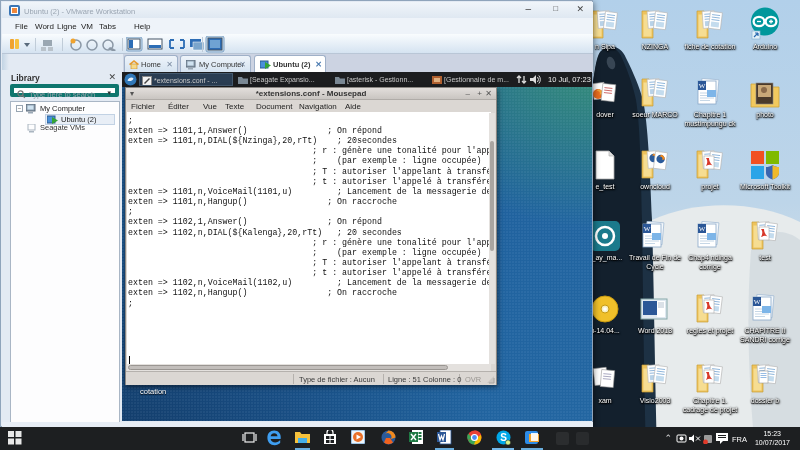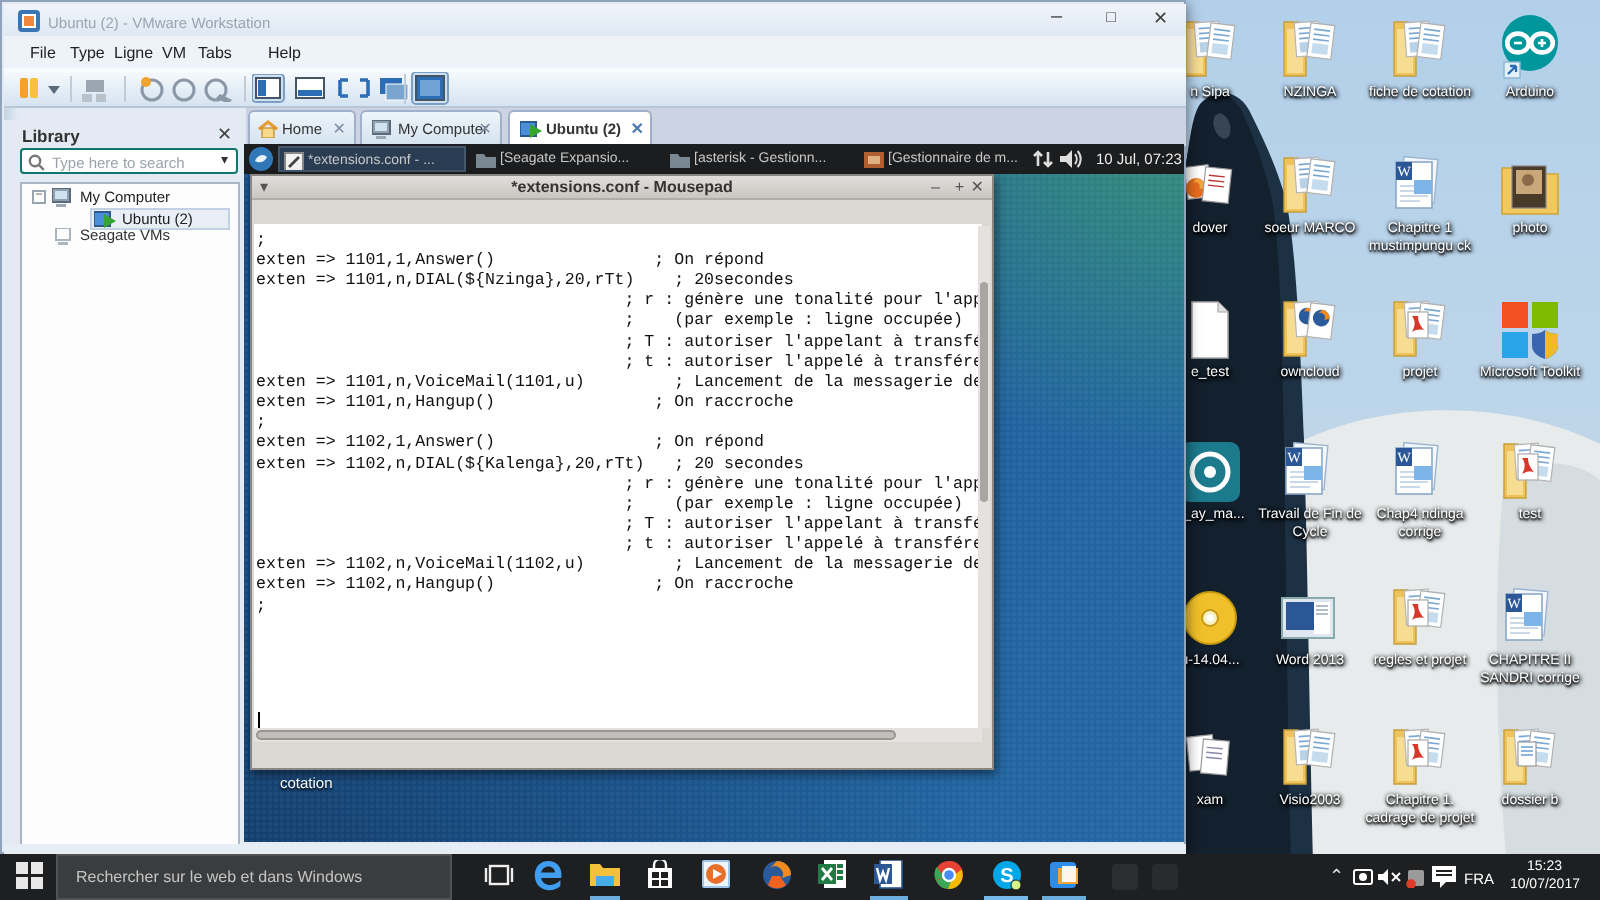--- a/index.html
+++ b/index.html
@@ -21,24 +21,24 @@
 .tbi { position:absolute; top:3px; width:16px; height:16px; }
 #tray { position:absolute; right:0; top:0; height:23px; color:#fff; }
 
 
 #vmw { left:0; top:0; width:593px; height:427px; background:#e3eaf3; border:1px solid #8fa4bb; box-shadow:1px 2px 6px rgba(0,0,0,.45); z-index:10; }
 #vmw-title { left:1px; top:1px; width:591px; height:16px; background:linear-gradient(#f0f5fa,#dfe8f2); }
 #vmw-title .t { position:absolute; left:22px; top:4.5px; font-size:7.5px; color:#9aa5b2; }
 #vmw-menu { left:1px; top:17px; width:591px; height:16px; background:#eef3f9; font-size:8px; color:#222; }
 #vmw-menu span { position:absolute; top:4px;text-align:right; }
 #vmw-tools { left:1px; top:33px; width:591px; height:20px; background:linear-gradient(#f9fcfe,#d5e3f1); border-bottom:1px solid #b9c6d6; }
-#vmw-lib { left:1px; top:59px; width:121px; height:368px; background:#e3eaf3;padding-left:38px; }
+#vmw-lib { left:1px; top:69px; width:121px; height:368px; background:#e3eaf3;padding-left:38px; }
 #vmw-lib .hdr { position:absolute; left:9px; top:3px; font-size:8.5px; font-weight:bold; color:#333; }
 #vmw-lib .x { position:absolute; right:7px; top:2px; font-size:9px; color:#444; }
-#vmw-search { position:absolute; left:8px; top:14px; width:109px; height:13px; background:#fff; border:1px solid #0f766e; border-radius:2px; }
+#vmw-search { position:absolute; left:8px; top:14px; width:109px; height:13px; background:#fff; border:4px solid #0f766e; border-radius:2px; }
 #vmw-tree { position:absolute; left:8px; top:31px; width:110px; height:336px; background:#fdfdfe; border:1px solid #a9b6c5; }
 #vmw-bottom { left:1px; top:421px; width:591px; height:5px; background:#e7edf5; }
 
 
 #tabbar { left:122px; top:53px; width:470px; height:19px; background:#ccd3e2; }
 .tab { position:absolute; top:1px; height:18px; border:1px solid #9fb0c8; border-bottom:none; border-radius:3px 3px 0 0; font-size:7.5px; color:#333; background:linear-gradient(#eef4fa,#d4e2f0); }
 .tab.active { background:#fff; font-weight:bold; }
 .tab .tx { position:absolute; right:4px; top:4px; font-size:8px; color:#7a8aa0; }
 
 
@@ -486,21 +486,21 @@
           <rect x="2" y="2" width="7" height="7" fill="#fff"></rect>
           <rect x="3" y="3" width="5" height="5" fill="#f0883c"></rect>
         </svg>
       <span class="t">Ubuntu (2) - VMware Workstation</span>
       <span style="position:absolute;right:62px;top:1px;font-size:10px;color:#444">–</span>
       <span style="position:absolute;right:35px;top:2px;font-size:8px;color:#444">□</span>
       <span style="position:absolute;right:9px;top:2px;font-size:9px;color:#444">✕</span>
     </div>
     <div id="vmw-menu" class="abs">
       <span style="left:13px">File</span>
-        <span style="left:33px">Type</span>
+        <span style="left:33px">Word</span>
         <span style="left:55px">Ligne</span>
         <span style="left:79px">VM</span>
         <span style="left:97px">Tabs</span>
         <span style="left:132px">Help</span>
     </div>
     <div id="vmw-tools" class="abs">
       <svg class="abs" style="left:8px;top:4px" width="210" height="13">
         <rect x="0" y="1" width="4" height="10" rx="1" fill="#f0a32e"></rect>
           <rect x="5" y="1" width="4" height="10" rx="1" fill="#f7c13e"></rect>
         <path d="M14,5 l6,0 -3,4 z" fill="#5a6b7c"></path>
@@ -636,20 +636,29 @@
       </div>
       <div id="fichiers">cotation</div>
 
       <div id="mpad">
         <div id="mpad-title">*extensions.conf - Mousepad
           <span style="position:absolute;left:4px;top:0;font-weight:normal;color:#555">▾</span>
           <span style="position:absolute;right:26px;top:0;font-weight:normal;color:#555">–</span>
           <span style="position:absolute;right:14px;top:0;font-weight:normal;color:#555">+</span>
           <span style="position:absolute;right:4px;top:0;font-weight:normal;color:#555">✕</span>
         </div>
+        <div id="mpad-menu">
+          <span style="left:5px">Fichier</span>
+            <span style="left:42px">Éditer</span>
+            <span style="left:77px">Vue</span>
+            <span style="left:99px">Texte</span>
+            <span style="left:130px">Document</span>
+            <span style="left:173px">Navigation</span>
+            <span style="left:219px">Aide</span>
+        </div>
         <div id="mpad-text">
             <pre>;
 exten =&gt; 1101,1,Answer()                ; On répond
 exten =&gt; 1101,n,DIAL(${Nzinga},20,rTt)    ; 20secondes
                                      ; r : génère une tonalité pour l'appelant
                                      ;    (par exemple : ligne occupée)
                                      ; T : autoriser l'appelant à transférer
                                      ; t : autoriser l'appelé à transférer
 exten =&gt; 1101,n,VoiceMail(1101,u)         ; Lancement de la messagerie de la
 exten =&gt; 1101,n,Hangup()                ; On raccroche
@@ -664,33 +673,44 @@
 exten =&gt; 1102,n,Hangup()                ; On raccroche
 ;</pre>
           <div style="position:absolute;left:2px;top:244px;width:1px;height:8px;background:#000"></div>
         </div>
         <div id="mpad-vsb">
             <div class="th"></div>
           </div>
         <div id="mpad-hsb">
             <div class="th"></div>
           </div>
+        <div id="mpad-status">
+          <div style="position:absolute;left:167px;top:2px;width:1px;height:10px;background:#b5b1ad"></div>
+          <div style="position:absolute;left:257px;top:2px;width:1px;height:10px;background:#b5b1ad"></div>
+          <div style="position:absolute;left:333px;top:2px;width:1px;height:10px;background:#b5b1ad"></div>
+          <span style="position:absolute;left:173px;top:3px">Type de fichier : Aucun</span>
+          <span style="position:absolute;left:262px;top:3px">Ligne : 51 Colonne : 0</span>
+          <span style="position:absolute;left:339px;top:3px;color:#9a9692">OVR</span>
+          <svg style="position:absolute;right:1px;top:3px" width="9" height="9">
+              <path d="M8,1 L8,8 L1,8 Z" fill="#c9c5c1"></path>
+              <path d="M8,3 L8,8 L3,8" stroke="#a8a4a0" fill="none"></path>
+            </svg>
+        </div>
       </div>
     </div>
     <div id="vmw-bottom" class="abs"></div>
   </div>
 
   <div id="taskbar" class="abs">
     <svg class="tbi" style="left:8px;top:4px" width="14" height="14">
         <rect x="0" y="0" width="6" height="6" fill="#e8e8e8"></rect>
         <rect x="7.5" y="0" width="6" height="6" fill="#e8e8e8"></rect>
         <rect x="0" y="7.5" width="6" height="6" fill="#e8e8e8"></rect>
         <rect x="7.5" y="7.5" width="6" height="6" fill="#e8e8e8"></rect>
       </svg>
-    <div id="tb-search">Rechercher sur le web et dans Windows</div>
     <svg class="tbi" style="left:242px" width="15" height="15">
         <rect x="3" y="3" width="9" height="9" fill="none" stroke="#eee" stroke-width="1.2"></rect>
         <path d="M1,4 L1,11 M14,4 L14,11" stroke="#eee" stroke-width="1.2"></path>
       </svg>
     <svg class="tbi" style="left:266px;top:3px" width="14" height="15" viewBox="0 0 14 15">
         <path d="M7.2,0.5 C3.2,0.5 0.8,3.4 0.8,7.2 C0.8,11.4 3.6,14.2 7.6,14.2 C9.8,14.2 11.6,13.4 12.8,12.2 L12.8,9.4 C11.7,10.8 9.9,11.7 8.1,11.7 C5.9,11.7 4.2,10.5 3.8,8.4 L13.2,8.4 C13.3,7.9 13.3,7.4 13.3,6.9 C13.3,3.1 10.9,0.5 7.2,0.5 Z M3.8,5.9 C4.2,4.1 5.5,3 7.2,3 C8.9,3 10.1,4.1 10.3,5.9 Z" fill="#3f9ef0"></path>
       </svg>
     <svg class="tbi" style="left:295px" width="15" height="13">
         <path d="M0,2 L5,2 L6.5,4 L15,4 L15,13 L0,13 Z" fill="#f5c13c"></path>
         <rect x="3" y="8" width="9" height="5" fill="#45aee8"></rect>

